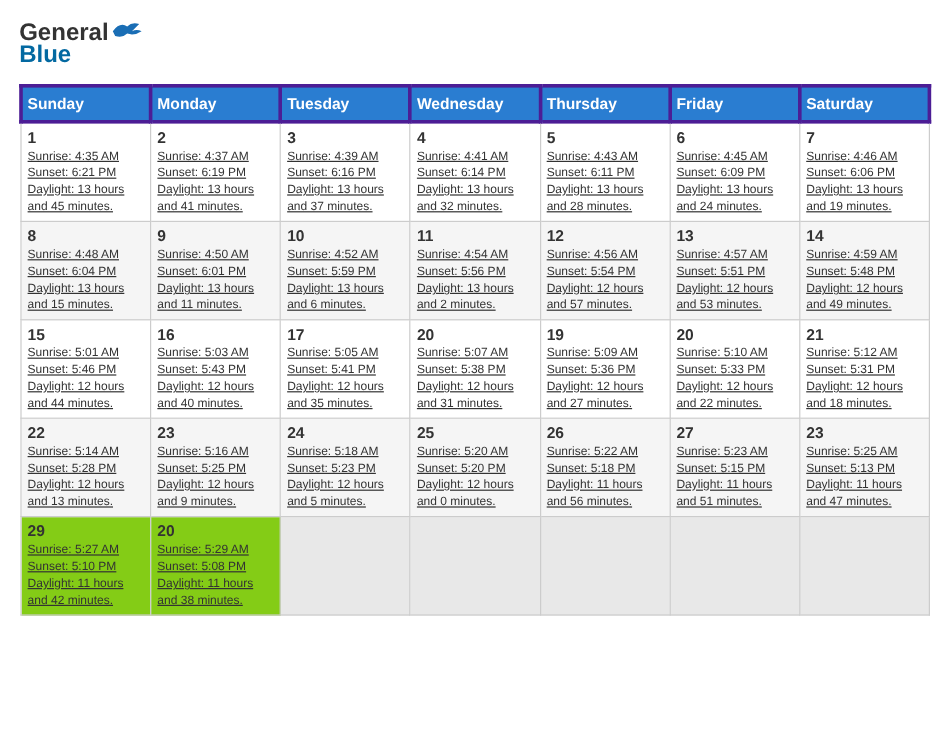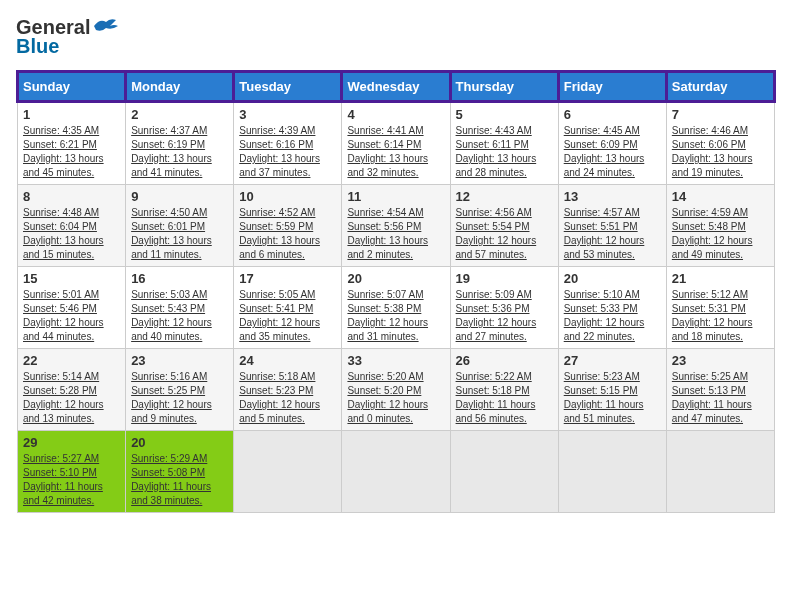--- a/index.html
+++ b/index.html
@@ -210,21 +210,21 @@
         </td>
         <td>
           <div class="day-num">23</div>
           <div class="day-info">Sunrise: 5:16 AM<br>Sunset: 5:25 PM<br>Daylight: 12 hours and 9 minutes.</div>
         </td>
         <td>
           <div class="day-num">24</div>
           <div class="day-info">Sunrise: 5:18 AM<br>Sunset: 5:23 PM<br>Daylight: 12 hours and 5 minutes.</div>
         </td>
         <td>
-          <div class="day-num">33</div>
+          <div class="day-num">25</div>
           <div class="day-info">Sunrise: 5:20 AM<br>Sunset: 5:20 PM<br>Daylight: 12 hours and 0 minutes.</div>
         </td>
         <td>
           <div class="day-num">26</div>
           <div class="day-info">Sunrise: 5:22 AM<br>Sunset: 5:18 PM<br>Daylight: 11 hours and 56 minutes.</div>
         </td>
         <td>
           <div class="day-num">27</div>
           <div class="day-info">Sunrise: 5:23 AM<br>Sunset: 5:15 PM<br>Daylight: 11 hours and 51 minutes.</div>
         </td>

